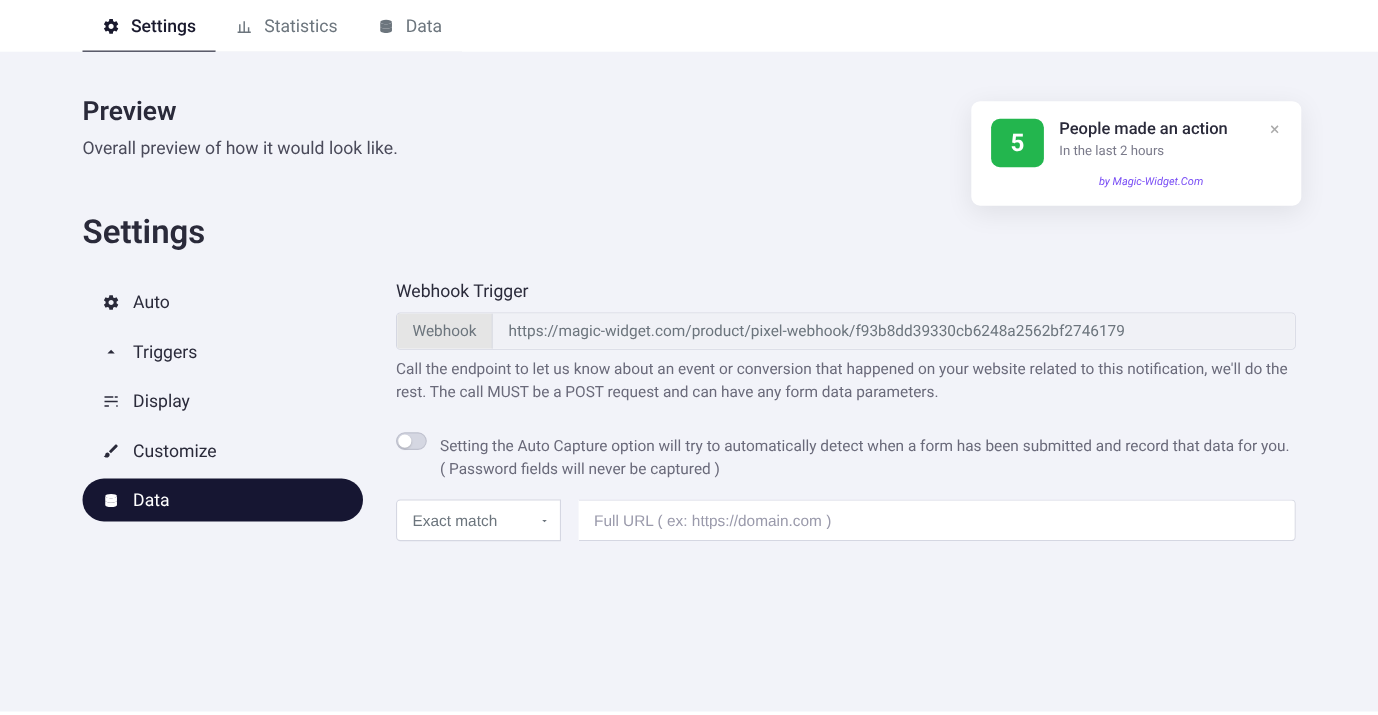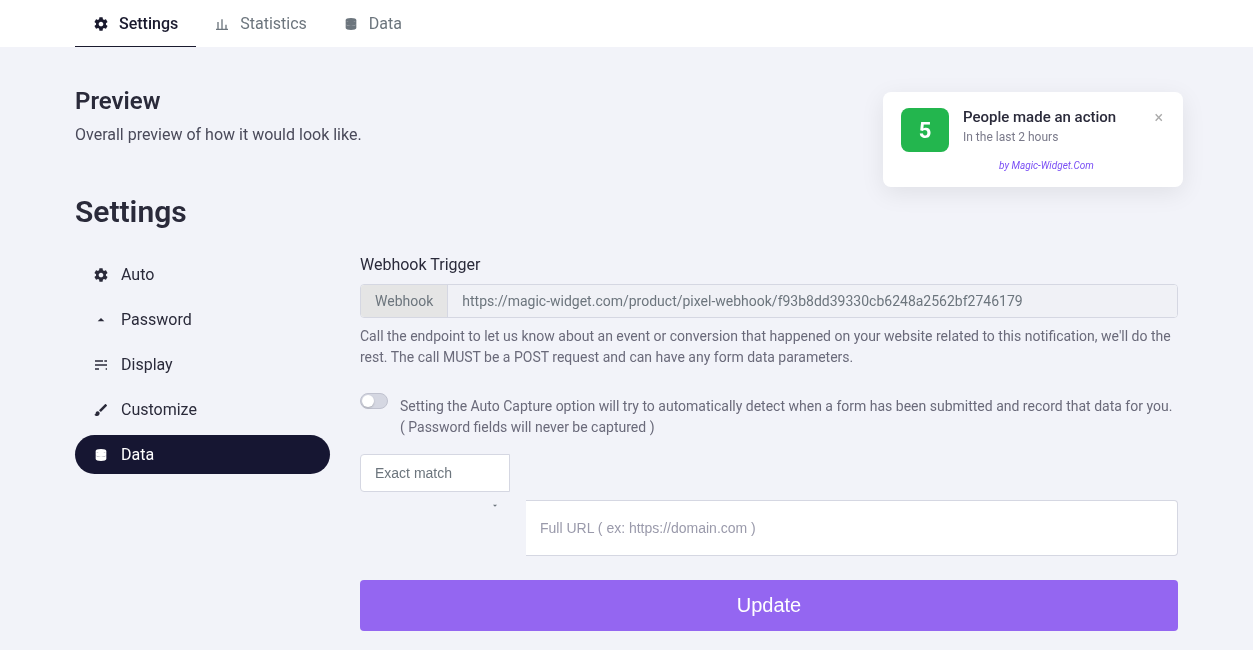--- a/index.html
+++ b/index.html
@@ -295,22 +295,21 @@
     }
     .text-input {
       flex: 1;
       padding: 9px 14px;
       border: 1px solid #d5d7e2;
       border-left: none;
       border-radius: 0 4px 4px 0;
       background: #fff;
       font-size: 14px;
       color: #2a2a3a;
-      height: 56px;
-      margin-top: 46px;
+      height: 38px;
     }
     .text-input::placeholder {
       color: #9a9aab;
     }
     .update-btn {
       width: 100%;
       background: #9466f1;
       color: #fff;
       border: none;
       padding: 14px;
@@ -389,21 +388,21 @@
             </svg>
         </span>
         <span>Auto</span>
       </div>
       <div class="sidebar-item">
         <span class="sidebar-icon">
           <svg viewBox="0 0 24 24" fill="currentColor">
               <path d="M7 14l5-5 5 5H7z"></path>
             </svg>
         </span>
-        <span>Password</span>
+        <span>Triggers</span>
       </div>
       <div class="sidebar-item">
         <span class="sidebar-icon">
           <svg viewBox="0 0 24 24" fill="currentColor">
               <path d="M3 17h6v2H3v-2zm0-12h12v2H3V5zm0 6h18v2H3v-2zm16 6h2v2h-2v-2zM17 5h4v2h-4V5z"></path>
             </svg>
         </span>
         <span>Display</span>
       </div>
       <div class="sidebar-item">
@@ -451,18 +450,17 @@
           </select>
           <span class="select-chevron">
             <svg width="10" height="10" viewBox="0 0 24 24" fill="currentColor">
                 <path d="M7 10l5 5 5-5H7z"></path>
               </svg>
           </span>
         </div>
         <input type="text" class="text-input" placeholder="Full URL ( ex: https://domain.com )" style="">
       </div>
 
-      <button class="update-btn">Update</button>
 
     </div>
   </div>
 
 </div>
 
 </body></html>

